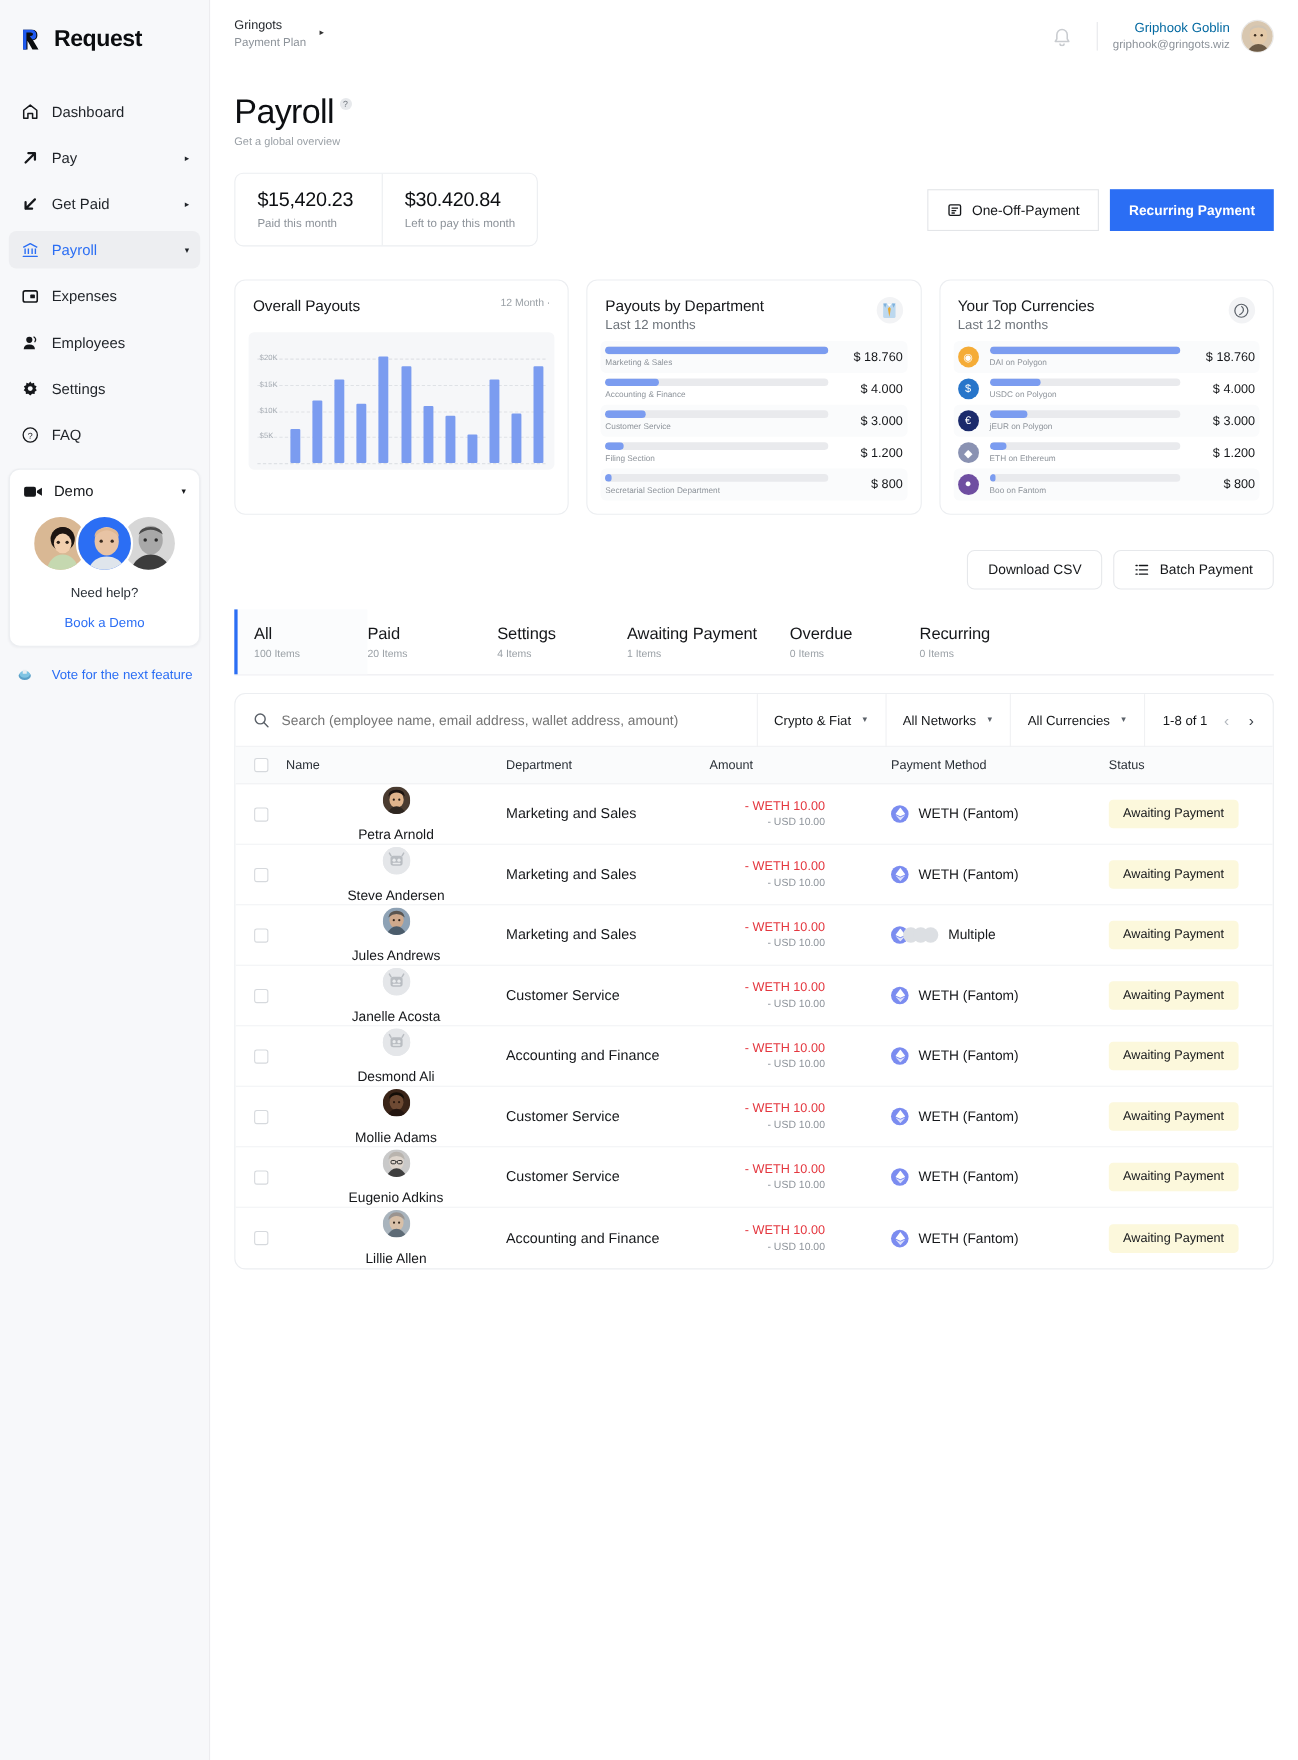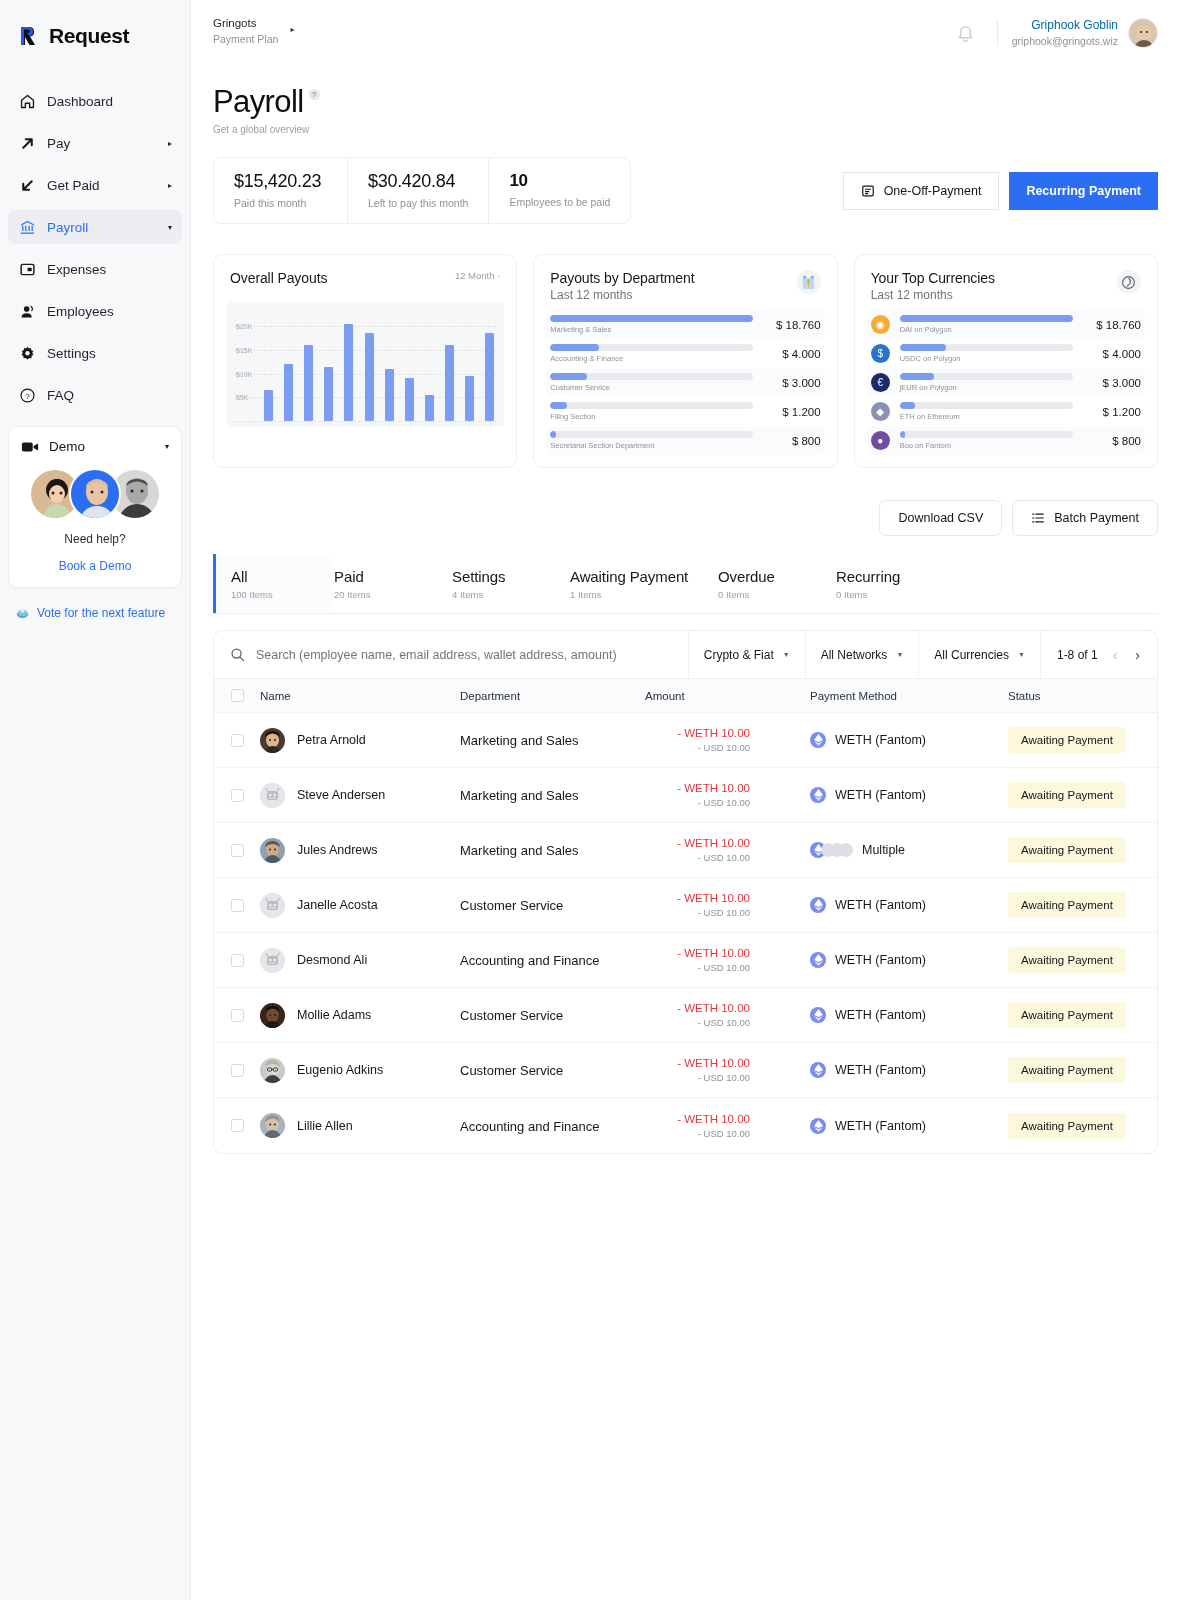--- a/index.html
+++ b/index.html
@@ -48,21 +48,21 @@
   .demo-title { font-size: 13.5px; flex: 1; color: #15171a; }
   .demo-caret { font-size: 8px; color: #15171a; }
   .avatars { display: flex; justify-content: center; margin: 14px 0 12px 0; }
   .av { width: 52px; height: 52px; border-radius: 50%; border: 2px solid #fff; overflow: hidden; position: relative; }
   .av:nth-child(2) { margin-left: -12px; z-index: 2; }
   .av:nth-child(3) { margin-left: -12px; z-index: 1; }
   .need-help { text-align: center; font-size: 12px; color: #2b3138; margin-bottom: 9px; }
   .demo-body { text-align: center; font-size: 11.5px; line-height: 1.5; color: #4a5056; padding: 0 2px; }
   .demo-link { display: block; text-align: center; margin-top: 13px; font-size: 12px; color: #2b6ef4; cursor: pointer; }
 
-  .vote { display: flex; align-items: flex-start; gap: 8px; margin: 18px 0 0 16px; font-size: 12px; color: #2b6ef4; cursor: pointer; }
+  .vote { display: flex; align-items: flex-start; gap: 18px; margin: 18px 0 0 16px; font-size: 12px; color: #2b6ef4; cursor: pointer; }
 
   
   .main { flex: 1; height: 1600px; position: relative; }
   .topbar { display: flex; align-items: flex-start; height: 62px; padding: 16px 22px 0 22px; }
   .crumbs { flex: 1; display: flex; align-items: flex-start; gap: 12px; }
   .crumb-block { line-height: 1.35; }
   .crumb-org { font-size: 11.5px; color: #1f2328; }
   .crumb-sub { font-size: 10.5px; color: #8d939a; }
   .crumb-arrow { font-size: 8px; color: #333; margin-top: 9px; }
   .topright { display: flex; align-items: center; gap: 0; }
@@ -157,21 +157,21 @@
   .c-check { width: 46px; display: flex; justify-content: center; }
   .c-name { width: 200px; }
   .c-dept { width: 185px; }
   .c-amt { width: 165px; }
   .c-pay { width: 198px; }
   .c-stat { flex: 1; }
   .chk { width: 13px; height: 13px; border: 1px solid #d6d9dd; border-radius: 2.5px; background: #fff; cursor: pointer; }
 
   .trow { display: flex; align-items: center; height: 55px; border-bottom: 1px solid #f2f3f5; }
   .trow:last-child { border-bottom: none; }
-  .cell-name { display: flex; align-items: center; gap: 12px; }
+  .cell-name { display: flex; align-items: center; gap: 12px; flex-direction: column; }
   .row-av { width: 25px; height: 25px; border-radius: 50%; overflow: hidden; flex: none; background: #e4e6e9; }
   .nm { font-size: 12.5px; color: #15171a; }
   .dept { font-size: 13px; color: #15171a; }
   .amt-main { font-size: 11.5px; color: #e4373f; }
   .amt-sub { font-size: 9.5px; color: #8d939a; margin-top: 3px; }
   .amt-box { text-align: right; width: 105px; }
   .cell-pay { display: flex; align-items: center; gap: 9px; }
   .pay-ico { width: 16px; height: 16px; border-radius: 50%; background: #7b8cf0; display: flex; align-items: center; justify-content: center; flex: none; }
   .pay-stack { display: flex; align-items: center; }
   .pay-stack .ghost { width: 14px; height: 14px; border-radius: 50%; background: #dcdfe3; margin-left: -5px; }
@@ -385,24 +385,20 @@
 
     <div class="stats-row">
       <div class="stat-group">
         <div class="stat">
           <div class="stat-val">$15,420.23</div>
           <div class="stat-lbl">Paid this month</div>
         </div>
         <div class="stat">
           <div class="stat-val">$30.420.84</div>
           <div class="stat-lbl">Left to pay this month</div>
-        </div>
-        <div class="stat">
-          <div class="stat-val bold">10</div>
-          <div class="stat-lbl">Employees to be paid</div>
         </div>
       </div>
       <div class="actions">
         <div class="btn btn-secondary">
           <span>
             <svg width="14" height="14" viewBox="0 0 16 16" fill="none" stroke="#15171a" stroke-width="1.4">
                 <rect x="2" y="2.5" width="12" height="11" rx="1.5"></rect>
                 <path d="M4.6 6 H11.4 M4.6 8.6 H9.5 M4.6 11 H8"></path>
               </svg>
           </span>

